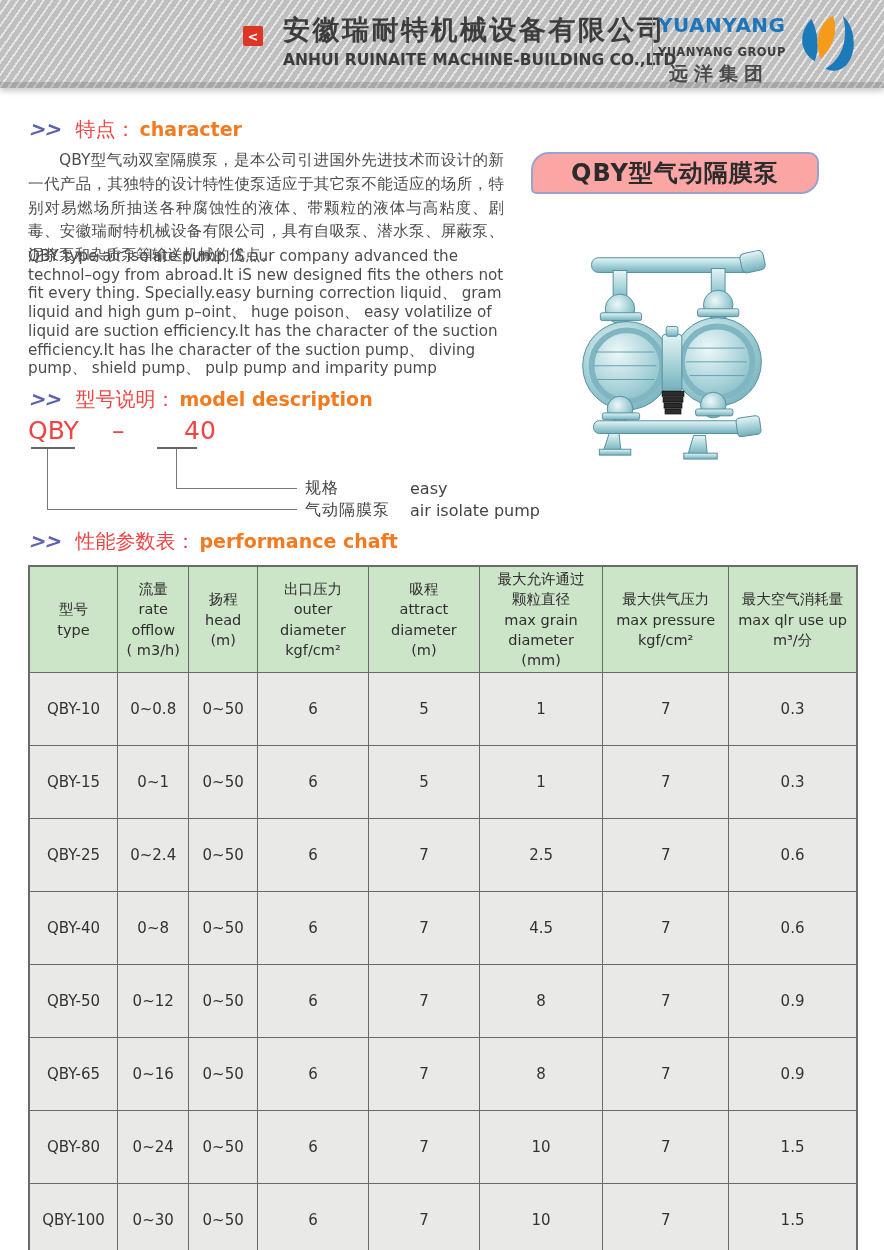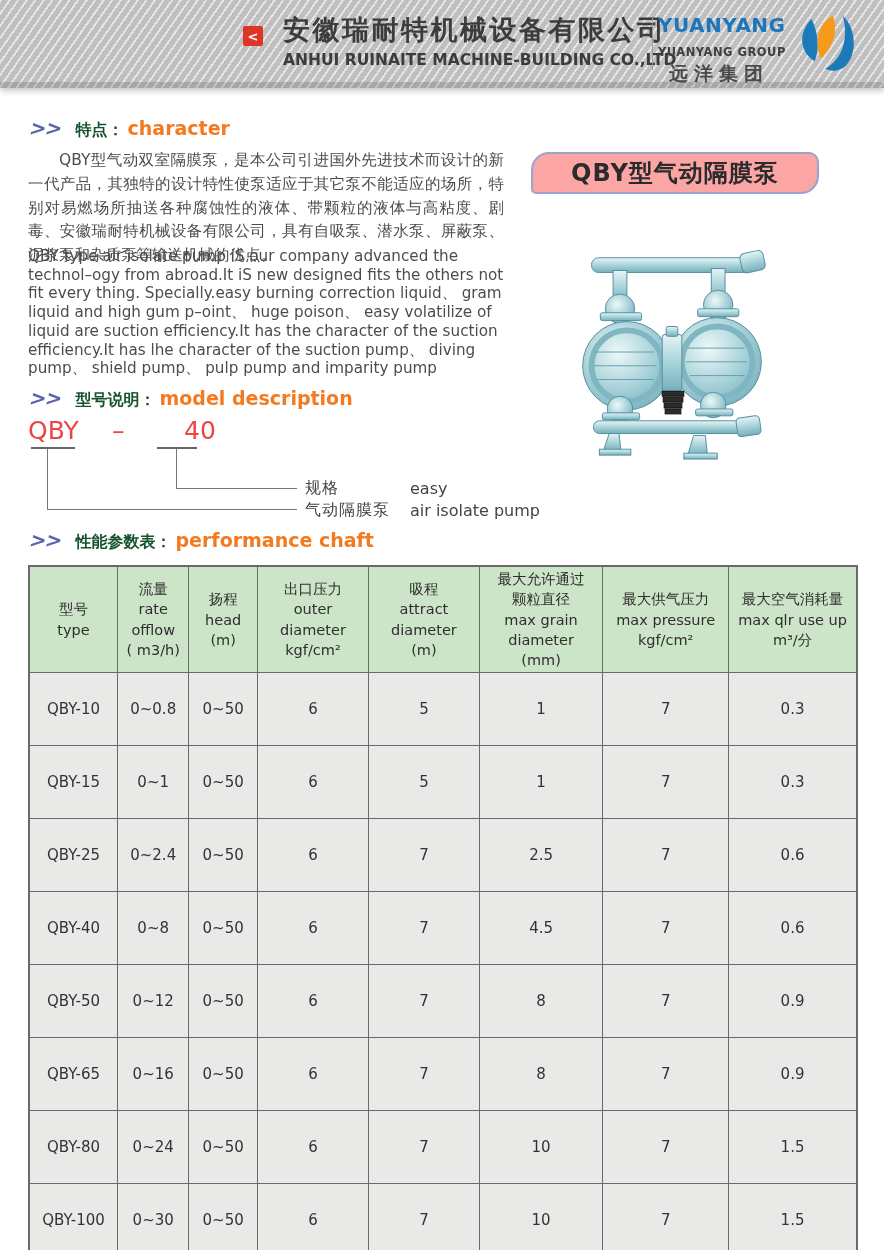--- a/index.html
+++ b/index.html
@@ -32,21 +32,21 @@
   .hdr-divider{position:absolute;left:652px;top:18px;width:1px;height:52px;background:#9a9a9a;}
   .group{position:absolute;left:658px;top:13px;width:122px;text-align:center;}
   .group-name{font-size:20px;font-weight:bold;color:#1d76bb;letter-spacing:.5px;}
   .group-sub{font-size:11.5px;font-weight:bold;color:#3f3f3f;letter-spacing:.5px;margin-top:8px;white-space:nowrap;}
   .group-cn{font-size:19px;font-weight:bold;color:#4a4a4a;letter-spacing:6px;margin-top:2px;white-space:nowrap;}
   .logo{position:absolute;left:790px;top:10px;}
 
   
   .sec-head{position:absolute;display:flex;align-items:baseline;}
   .marker{color:#5b63ae;font-weight:bold;font-size:20px;transform:skewX(-14deg);letter-spacing:-1px;}
-  .sec-title-cn{color:#14532d;font-weight:bold;font-size:16px;margin-left:14px;}
+  .sec-title-cn{color:#ef4444;font-weight:normal;font-size:20px;margin-left:14px;}
   .sec-title-en{color:#f47a20;font-weight:bold;font-size:19px;margin-left:4px;}
 
   
   .para-cn{
     position:absolute;left:28px;top:149px;width:476px;
     font-size:15.5px;line-height:23.8px;color:#4c4c4c;text-align:justify;text-indent:2em;
   }
   .para-en{
     position:absolute;left:28px;top:247px;width:480px;
     font-size:15.2px;line-height:18.7px;color:#4c4c4c;

